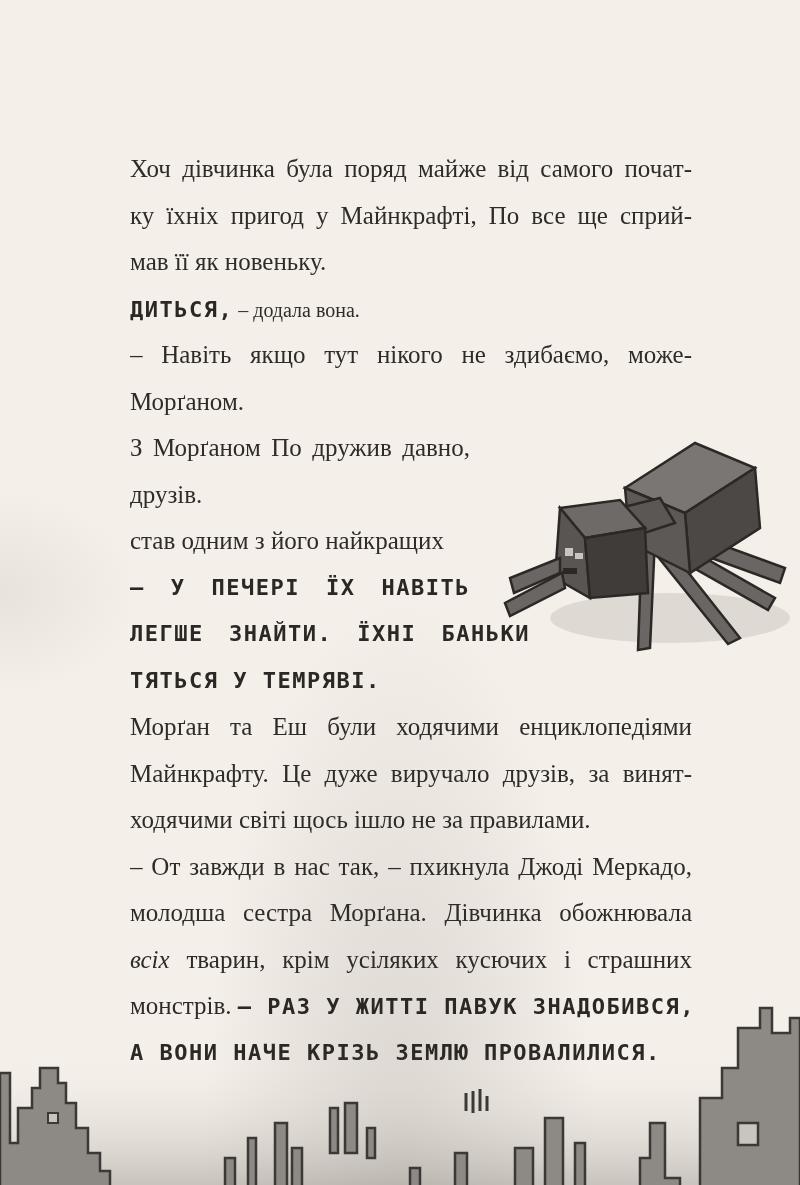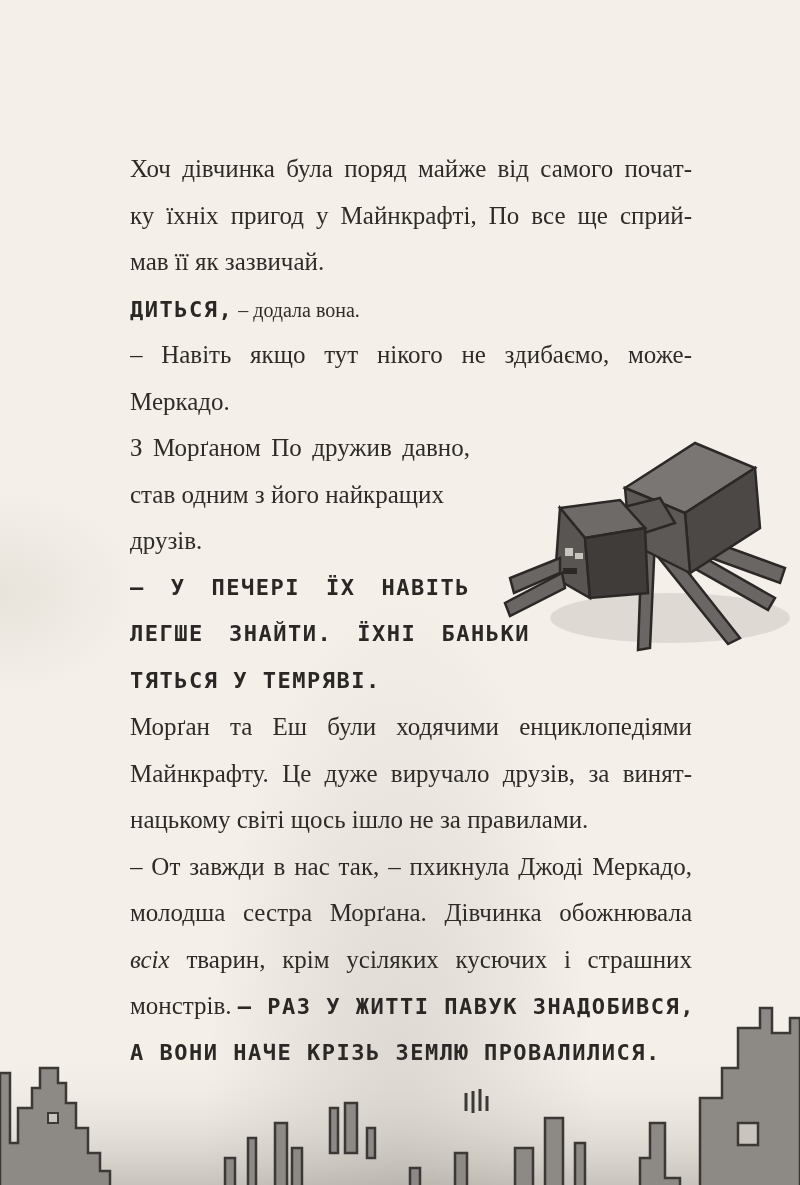--- a/index.html
+++ b/index.html
@@ -36,40 +36,40 @@
     .skyline { position: absolute; left: 0; bottom: 0; width: 800px; height: 200px; }
   </style>
 </head>
 <body>
 
 <div class="page">
   <div class="text-block">
 
     <span class="line justify">Хоч дівчинка була поряд майже від самого почат-</span>
     <span class="line justify">ку їхніх пригод у Майнкрафті, По все ще сприй-</span>
-    <span class="line">мав її як зазвичай.</span>
+    <span class="line">мав її як новеньку.</span>
 
     <span class="line">
       <span class="pixel">диться,</span><span class="serif small"> – додала вона.</span>
     </span>
 
     <span class="line justify">– Навіть якщо тут нікого не здибаємо, може-</span>
-    <span class="line">Меркадо.</span>
+    <span class="line">Морґаном.</span>
 
     <span class="line justify narrow">З Морґаном По дружив давно, він</span>
+    <span class="line">друзів.</span>
     <span class="line">став одним з його найкращих</span>
-    <span class="line">друзів.</span>
 
     <span class="line justify pixel narrow">– У печері їх навіть</span>
     <span class="line justify pixel" style="width:400px">легше знайти. Їхні баньки сві-</span>
     <span class="line pixel">тяться у темряві.</span>
 
     <span class="line justify">Морґан та Еш були ходячими енциклопедіями</span>
     <span class="line justify">Майнкрафту. Це дуже виручало друзів, за винят-</span>
-    <span class="line">нацькому світі щось ішло не за правилами.</span>
+    <span class="line">ходячими світі щось ішло не за правилами.</span>
 
     <span class="line justify">–  От завжди в нас так, – пхикнула Джоді Меркадо,</span>
     <span class="line justify">молодша сестра Морґана. Дівчинка обожнювала</span>
     <span class="line justify">
       <span class="italic">всіх</span><span> тварин, крім усіляких кусючих і страшних</span>
     </span>
     <span class="line">
       <span class="serif">монстрів. </span><span class="pixel">– Раз у житті павук знадобився,</span>
     </span>
     <span class="line pixel">а вони наче крізь землю провалилися.</span>

